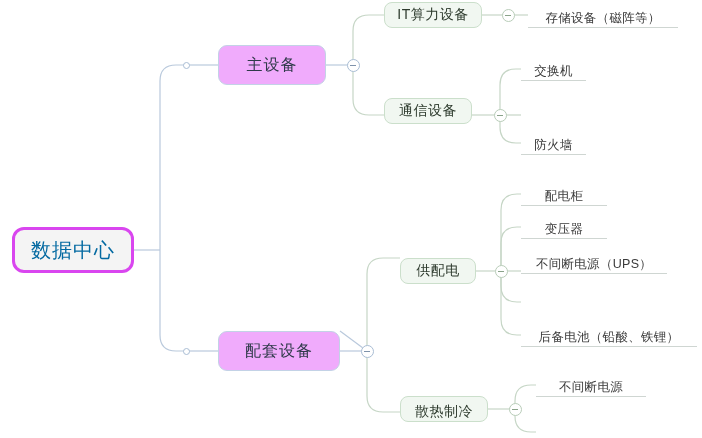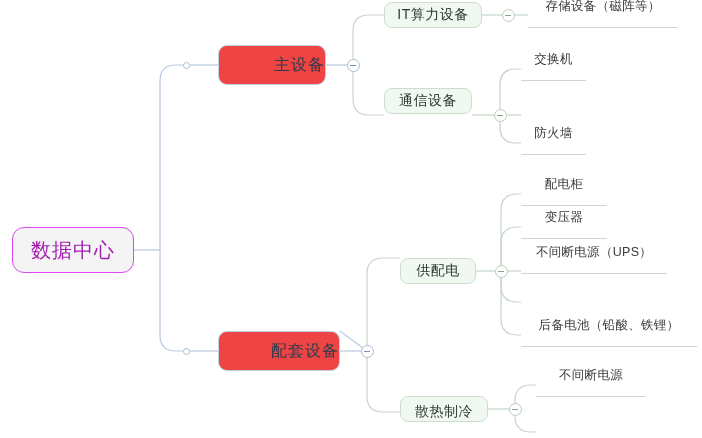--- a/index.html
+++ b/index.html
@@ -15,52 +15,51 @@
 
   .node{
     position:absolute;
     box-sizing:border-box;
     display:flex;align-items:center;justify-content:center;
     white-space:nowrap;
     color:#2b2b2b;
   }
   .node.root{
     background:#f4f4f4;
-    border:1px solid #d946ef;
+    border:3px solid #d946ef;
     border-radius:12px;
     font-size:20px;
     letter-spacing:1px;
-    color:#a21caf;
+    color:#0369a1;
   }
   .node.lvl2{
-    background:#ef4444;
+    background:#f0abfc;
     border:1px solid #c3d2e6;
     border-radius:9px;
     font-size:16px;
     letter-spacing:1px;
     color:#2f3a4a;
-    justify-content:flex-end;
   }
   .node.lvl3{
     background:#f1f7f1;
     border:1px solid #cbdfcb;
     border-radius:8px;
     font-size:14px;
     letter-spacing:.5px;
     color:#2e3b2e;
   }
   .leaf{
     position:absolute;
     box-sizing:border-box;
     display:flex;align-items:flex-end;justify-content:center;
     font-size:12.5px;
     letter-spacing:.3px;
     color:#3a3a3a;
     white-space:nowrap;
-    padding-bottom:12px;
+    padding-bottom:0;
     border-bottom:1px solid #cfd6d2;
   }
   .toggle{
     position:absolute;
     width:13px;height:13px;
     margin-left:-6.5px;margin-top:-6.5px;
     border-radius:50%;
     background:#ffffff;
     box-sizing:border-box;
     display:flex;align-items:center;justify-content:center;
@@ -134,21 +133,21 @@
   <div class="node lvl3" style="left:384px;top:2px;width:98px;height:26px;">
     <span>IT算力设备</span>
   </div>
   <div class="toggle green" style="left:508px;top:15px;">
     <span class="bar"></span>
   </div>
   <div class="leaf" style="left:528px;top:2px;width:150px;height:26px;">
     <span>存储设备（磁阵等）</span>
   </div>
 
-  <div class="node lvl3" style="left:384px;top:88px;width:88px;height:26px;">
+  <div class="node lvl3" style="left:384px;top:98px;width:88px;height:26px;">
     <span>通信设备</span>
   </div>
   <div class="toggle green" style="left:500px;top:115px;">
     <span class="bar"></span>
   </div>
   <div class="leaf" style="left:521px;top:57px;width:65px;height:24px;font-family:Liberation Mono, monospace;">
     <span>交换机</span>
   </div>
   <div class="leaf" style="left:521px;top:131px;width:65px;height:24px;">
     <span>防火墙</span>

